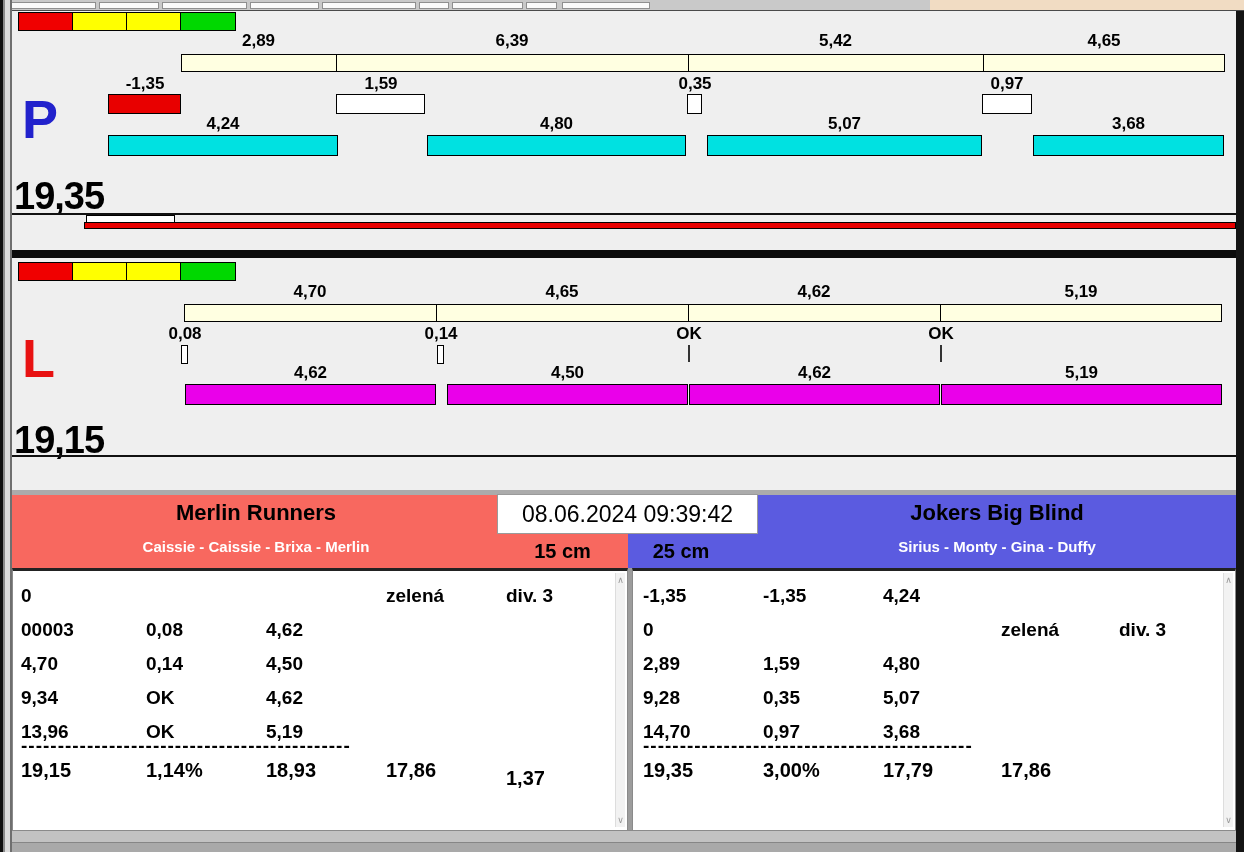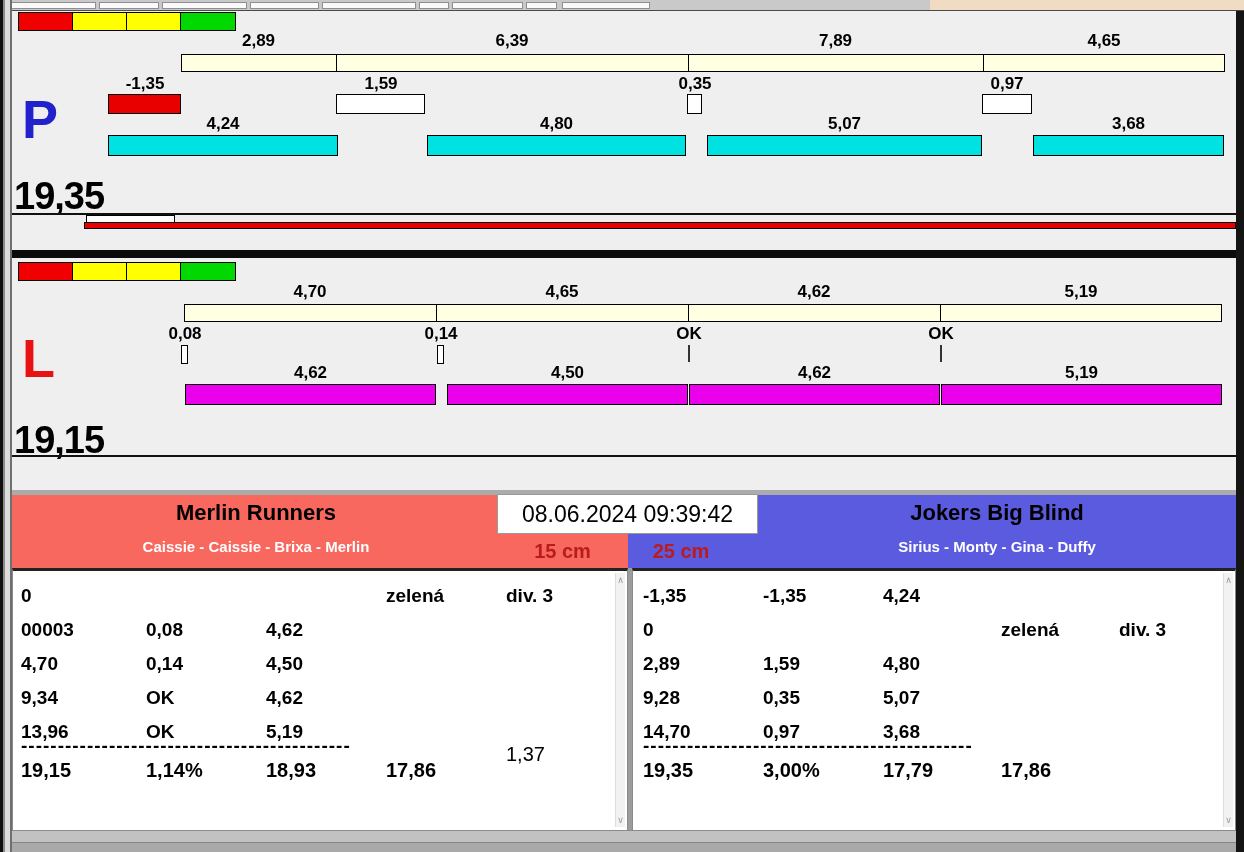--- a/index.html
+++ b/index.html
@@ -17,21 +17,21 @@
   .divider-black { position:absolute; left:12px; top:250px; width:1224px; height:8px; background:#0b0b0b; }
   .divider-gray { position:absolute; left:0; top:490px; width:1244px; height:5px; background:#ABABAB; }
   .hdr-red  { position:absolute; left:12px; top:495px; width:616px; height:73px; }
   .hdr-blue { position:absolute; left:628px; top:495px; width:608px; height:73px; }
   .team-name { position:absolute; top:500px; font-size:22px; font-weight:700; text-align:center; white-space:nowrap; }
   .name-left { left:12px; width:488px; }
   .name-right { left:758px; width:478px; }
   .team-members { position:absolute; top:538px; font-size:15px; font-weight:700; color:#fff; text-align:center; white-space:nowrap; }
   .members-left { left:12px; width:488px; }
   .members-right { left:758px; width:478px; }
-  .height-label { position:absolute; top:540px; font-size:20px; font-weight:700; color:#b91c1c; text-align:center; white-space:nowrap; }
+  .height-label { position:absolute; top:540px; font-size:20px; font-weight:700; color:#000000; text-align:center; white-space:nowrap; }
   .height-left { left:500px; width:125px; }
   .height-right { left:630px; width:102px; }
   .timestamp { position:absolute; left:497px; top:494px; width:261px; height:40px; background:#fff; border:1px solid #9a9a9a;
                font-size:23px; text-align:center; line-height:38px; white-space:nowrap; }
   .rtable { position:absolute; top:568px; height:262px; background:#fff; border-top:3px solid #222;
             border-left:1px solid #8a8a8a; border-right:1px solid #8a8a8a; }
   .table-left { left:12px; width:616px; }
   .table-right { left:632px; width:604px; }
   .table-gap { position:absolute; left:628px; top:568px; width:4px; height:264px; background:#9c9c9c; }
   .strip-mid { position:absolute; left:12px; top:830px; width:1224px; height:12px; background:#C2C2C2; border-top:1px solid #8a8a8a; }
@@ -64,21 +64,21 @@
       <div class="abs" style="left: 126px; top: 1px; width: 55px; height: 19px; background: rgb(255, 255, 0); border: 1px solid rgb(0, 0, 0);"></div>
       <div class="abs" style="left: 180px; top: 1px; width: 56px; height: 19px; background: rgb(0, 216, 0); border: 1px solid rgb(0, 0, 0);"></div>
       <div class="abs" style="left: 22px; top: 84px; font-size: 54px; font-weight: 700; line-height: 48px; color: rgb(34, 34, 204);">P</div>
       <div class="abs" style="left: 181px; top: 43px; width: 1044px; height: 18px; background: rgb(255, 255, 225); border: 1px solid rgb(0, 0, 0);">
         <div class="abs" style="left: 154px; top: 0px; width: 1px; height: 100%; background: rgb(0, 0, 0);"></div>
         <div class="abs" style="left: 506px; top: 0px; width: 1px; height: 100%; background: rgb(0, 0, 0);"></div>
         <div class="abs" style="left: 801px; top: 0px; width: 1px; height: 100%; background: rgb(0, 0, 0);"></div>
       </div>
       <div class="abs" style="left: 181px; top: 20px; width: 155px; text-align: center; font-size: 17px; font-weight: 700;">2,89</div>
       <div class="abs" style="left: 336px; top: 20px; width: 352px; text-align: center; font-size: 17px; font-weight: 700;">6,39</div>
-      <div class="abs" style="left: 688px; top: 20px; width: 295px; text-align: center; font-size: 17px; font-weight: 700;">7,89</div>
+      <div class="abs" style="left: 688px; top: 20px; width: 295px; text-align: center; font-size: 17px; font-weight: 700;">5,42</div>
       <div class="abs" style="left: 983px; top: 20px; width: 242px; text-align: center; font-size: 17px; font-weight: 700;">4,65</div>
       <div class="abs" style="left: 108px; top: 83px; width: 73px; height: 20px; background: rgb(232, 0, 0); border: 1px solid rgb(0, 0, 0);"></div>
       <div class="abs" style="left: 100px; top: 63px; width: 90px; text-align: center; font-size: 17px; font-weight: 700;">-1,35</div>
       <div class="abs" style="left: 336px; top: 83px; width: 89px; height: 20px; background: rgb(255, 255, 255); border: 1px solid rgb(0, 0, 0);"></div>
       <div class="abs" style="left: 336px; top: 63px; width: 90px; text-align: center; font-size: 17px; font-weight: 700;">1,59</div>
       <div class="abs" style="left: 687px; top: 83px; width: 15px; height: 20px; background: rgb(255, 255, 255); border: 1px solid rgb(0, 0, 0);"></div>
       <div class="abs" style="left: 650px; top: 63px; width: 90px; text-align: center; font-size: 17px; font-weight: 700;">0,35</div>
       <div class="abs" style="left: 982px; top: 83px; width: 50px; height: 20px; background: rgb(255, 255, 255); border: 1px solid rgb(0, 0, 0);"></div>
       <div class="abs" style="left: 962px; top: 63px; width: 90px; text-align: center; font-size: 17px; font-weight: 700;">0,97</div>
       <div class="abs" style="left: 108px; top: 124px; width: 230px; height: 21px; background: rgb(0, 225, 225); border: 1px solid rgb(0, 0, 0);"></div>
@@ -155,21 +155,21 @@
       <div class="abs" style="left: 133px; top: 116px; font-size: 19px; font-weight: 700; white-space: nowrap;">OK</div>
       <div class="abs" style="left: 253px; top: 116px; font-size: 19px; font-weight: 700; white-space: nowrap;">4,62</div>
       <div class="abs" style="left: 8px; top: 150px; font-size: 19px; font-weight: 700; white-space: nowrap;">13,96</div>
       <div class="abs" style="left: 133px; top: 150px; font-size: 19px; font-weight: 700; white-space: nowrap;">OK</div>
       <div class="abs" style="left: 253px; top: 150px; font-size: 19px; font-weight: 700; white-space: nowrap;">5,19</div>
       <div class="abs" style="left: 8px; top: 164px; width: 380px; overflow: hidden; font-size: 19px; font-weight: 700; letter-spacing: 1px; white-space: nowrap;">---------------------------------------------</div>
       <div class="abs" style="left: 8px; top: 188px; font-size: 20px; font-weight: 700; white-space: nowrap;">19,15</div>
       <div class="abs" style="left: 133px; top: 188px; font-size: 20px; font-weight: 700; white-space: nowrap;">1,14%</div>
       <div class="abs" style="left: 253px; top: 188px; font-size: 20px; font-weight: 700; white-space: nowrap;">18,93</div>
       <div class="abs" style="left: 373px; top: 188px; font-size: 20px; font-weight: 700; white-space: nowrap;">17,86</div>
-      <div class="abs" style="left: 493px; top: 172px; font-size: 20px; font-weight: 400; white-space: nowrap;">1,37</div>
+      <div class="abs" style="left: 493px; top: 196px; font-size: 20px; font-weight: 700; white-space: nowrap;">1,37</div>
       <div class="abs" style="right: 2px; top: 2px; width: 10px; height: 254px; background: rgb(242, 242, 242); border-left: 1px solid rgb(221, 221, 221);">
         <div class="abs" style="left: 0px; top: 2px; width: 9px; text-align: center; font-size: 9px; color: rgb(153, 153, 153);">∧</div>
         <div class="abs" style="left: 0px; bottom: 2px; width: 9px; text-align: center; font-size: 9px; color: rgb(153, 153, 153);">∨</div>
       </div>
     </div>
   <div class="table-gap"></div>
   <div class="rtable table-right">
       <div class="abs" style="left: 10px; top: 14px; font-size: 19px; font-weight: 700; white-space: nowrap;">-1,35</div>
       <div class="abs" style="left: 130px; top: 14px; font-size: 19px; font-weight: 700; white-space: nowrap;">-1,35</div>
       <div class="abs" style="left: 250px; top: 14px; font-size: 19px; font-weight: 700; white-space: nowrap;">4,24</div>

